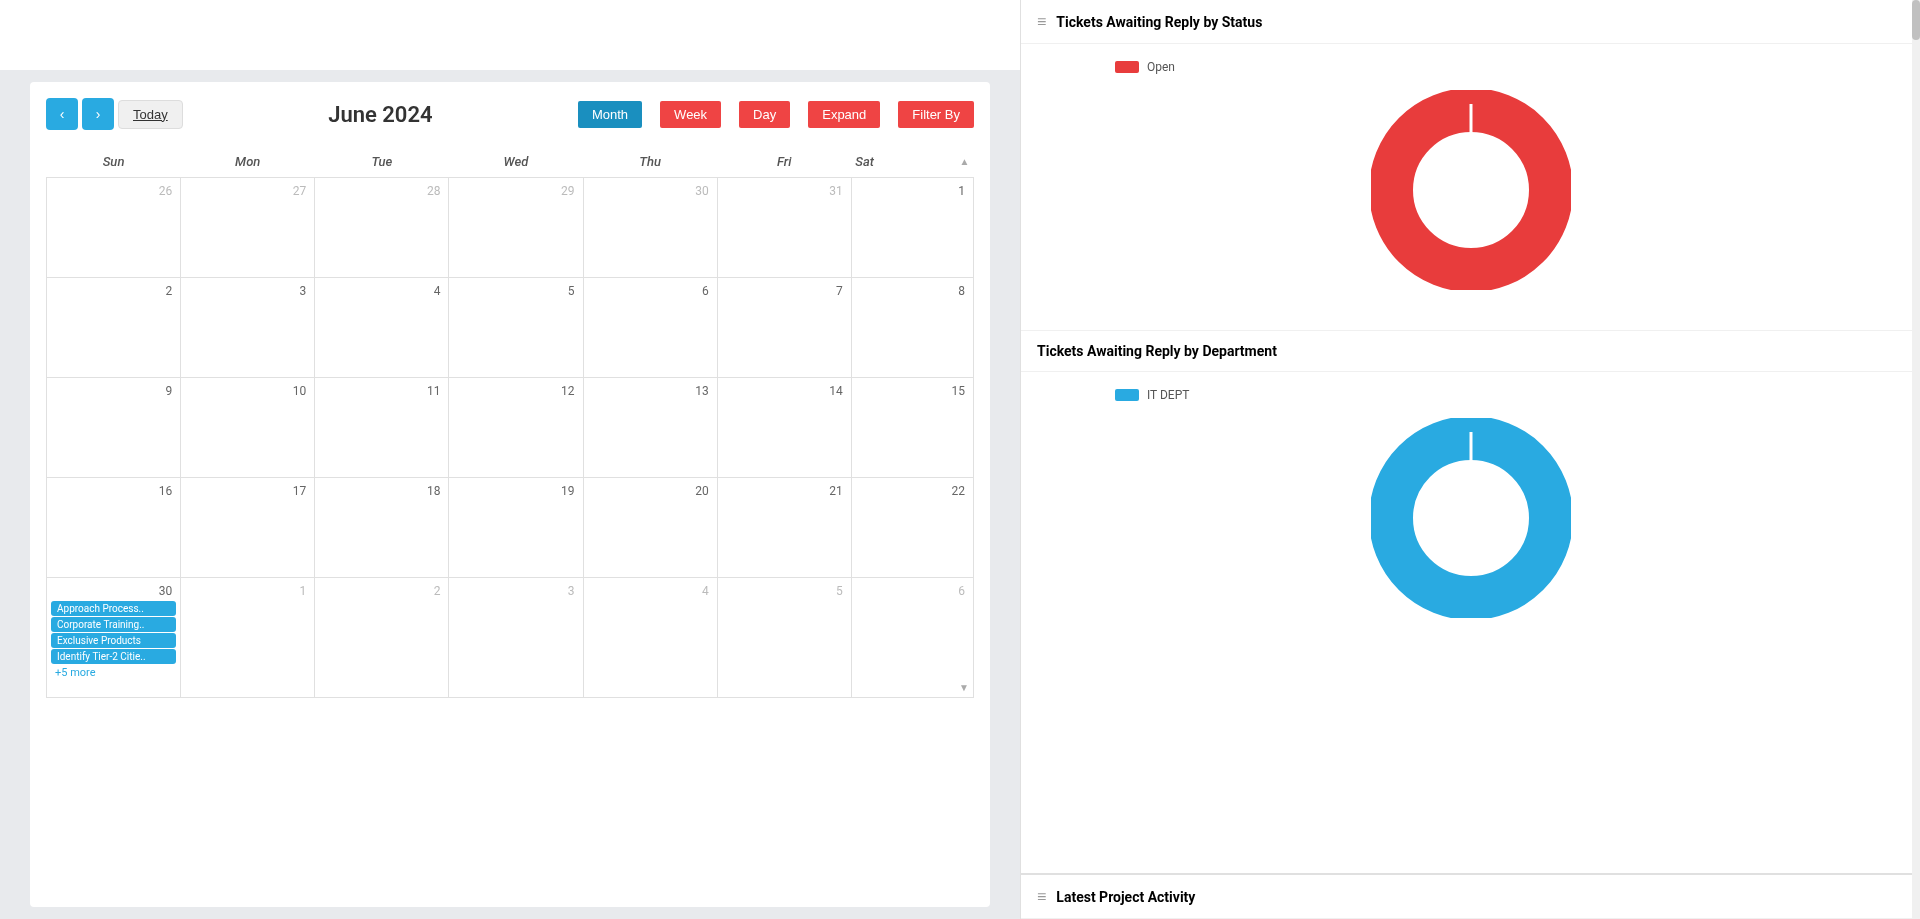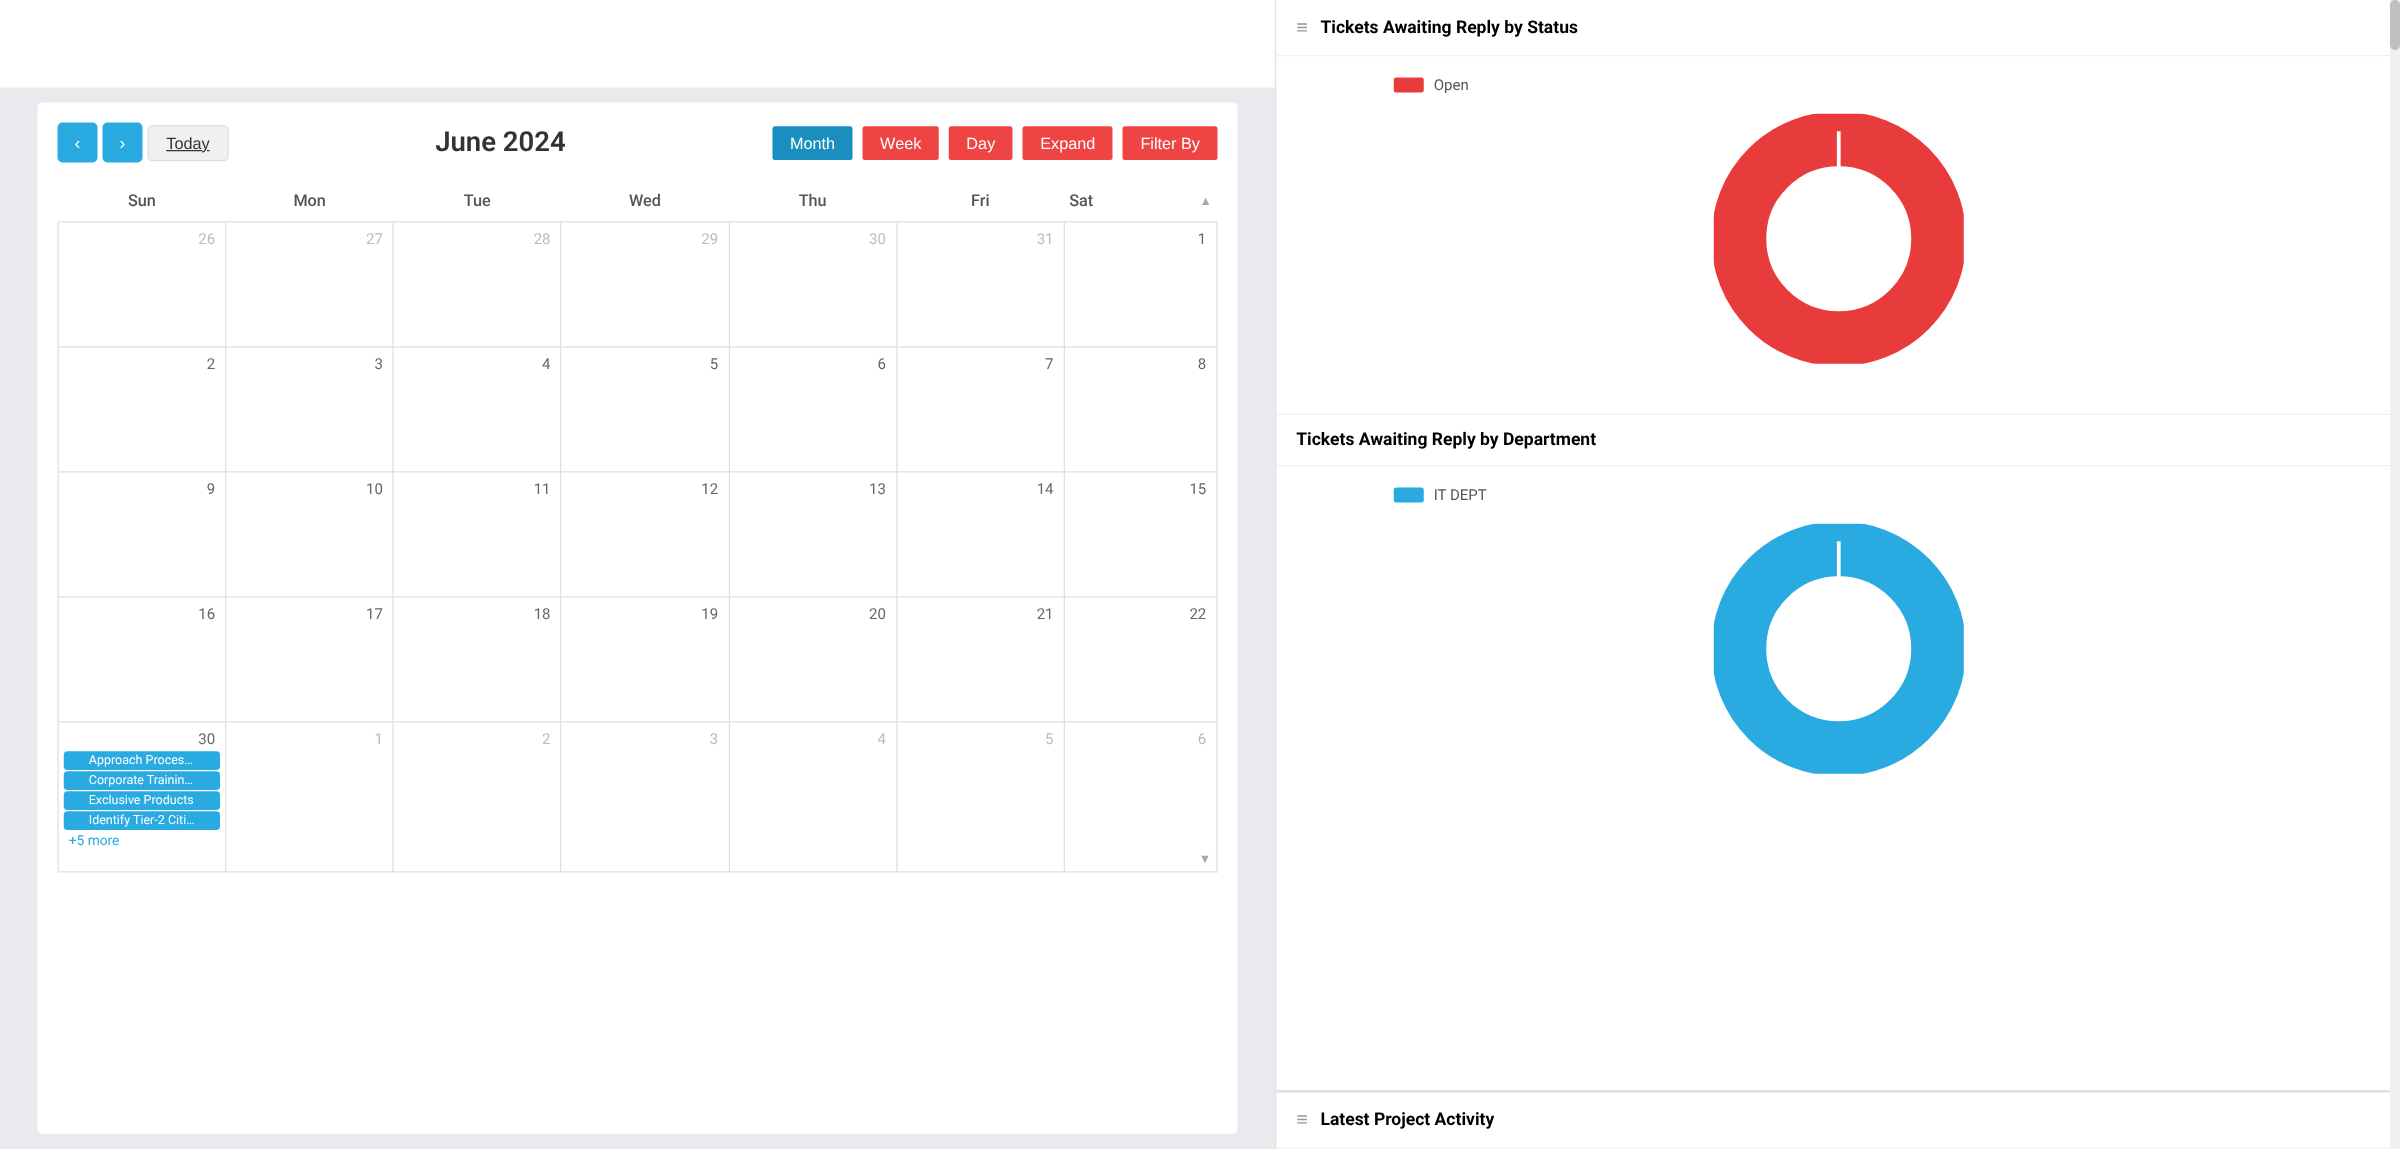--- a/index.html
+++ b/index.html
@@ -75,21 +75,21 @@
     }
 
     .calendar-title {
       font-size: 22px;
       font-weight: 600;
       color: #333;
     }
 
     .view-btns {
       display: flex;
-      gap: 8px;
+      gap: 18px;
       justify-content: center;
     }
 
     .view-btn {
       padding: 6px 14px;
       border: none;
       background: #ef4444;
       color: white;
       cursor: pointer;
       font-size: 13px;
@@ -106,20 +106,21 @@
       border-collapse: collapse;
     }
 
     .calendar-grid th {
       text-align: center;
       padding: 8px 4px;
       font-size: 13px;
       color: #555;
       font-weight: 500;
       border-bottom: 1px solid #e0e0e0;
+      font-style: italic;
     }
 
     .calendar-grid td {
       border: 1px solid #e0e0e0;
       vertical-align: top;
       height: 100px;
       padding: 4px;
       font-size: 12px;
     }
 
@@ -135,21 +136,21 @@
     }
 
     td.today-cell {
       background: #e8f4fb;
     }
 
     .event-badge {
       background: #29aae1;
       color: white;
       font-size: 10px;
-      padding: 2px 20px;
+      padding: 2px 6px;
       border-radius: 3px;
       margin: 1px 0;
       white-space: nowrap;
       overflow: hidden;
       text-overflow: ellipsis;
       cursor: pointer;
     }
 
     .more-link {
       color: #29aae1;

